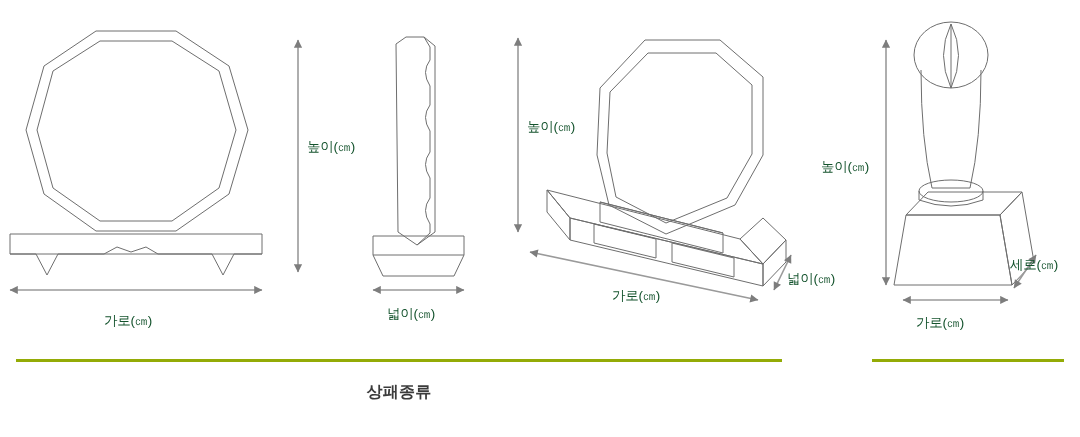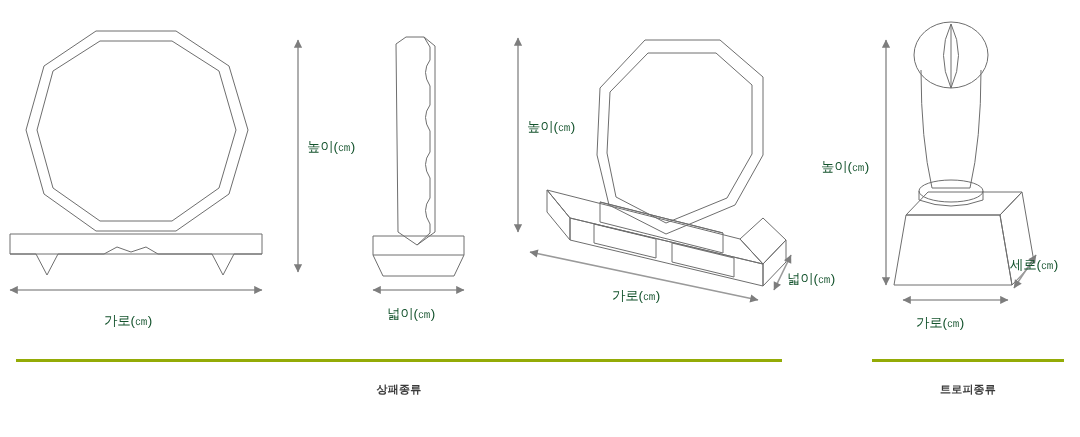--- a/index.html
+++ b/index.html
@@ -29,21 +29,21 @@
     position: absolute;
     font-family: "Liberation Sans", "DejaVu Sans", sans-serif;
     font-size: 13.5px;
     color: #14532d;
     white-space: nowrap;
     letter-spacing: -0.3px;
   }
   .section-caption {
     position: absolute;
     font-family: "Liberation Sans", "DejaVu Sans", sans-serif;
-    font-size: 11px;
+    font-size: 16px;
     font-weight: bold;
     color: #3b3b3b;
     white-space: nowrap;
     text-align: center;
     letter-spacing: 0.2px;
   }
   .divider {
     position: absolute;
     height: 3px;
     background: #94ab06;
@@ -156,15 +156,14 @@
   <div class="dim-label" style="left:916px; top:314px;">가로(㎝)</div>
 
   <div class="dim-label" style="left:1010px; top:256px;">세로(㎝)</div>
 
   <div class="divider" style="left:16px; top:359px; width:766px;"></div>
 
   <div class="divider" style="left:872px; top:359px; width:192px;"></div>
 
   <div class="section-caption" style="left:16px; top:382px; width:766px;">상패종류</div>
 
-  <div class="section-caption" style="left:872px; top:382px; width:192px;">트로피종류</div>
 
 </div>
 
 </body></html>

